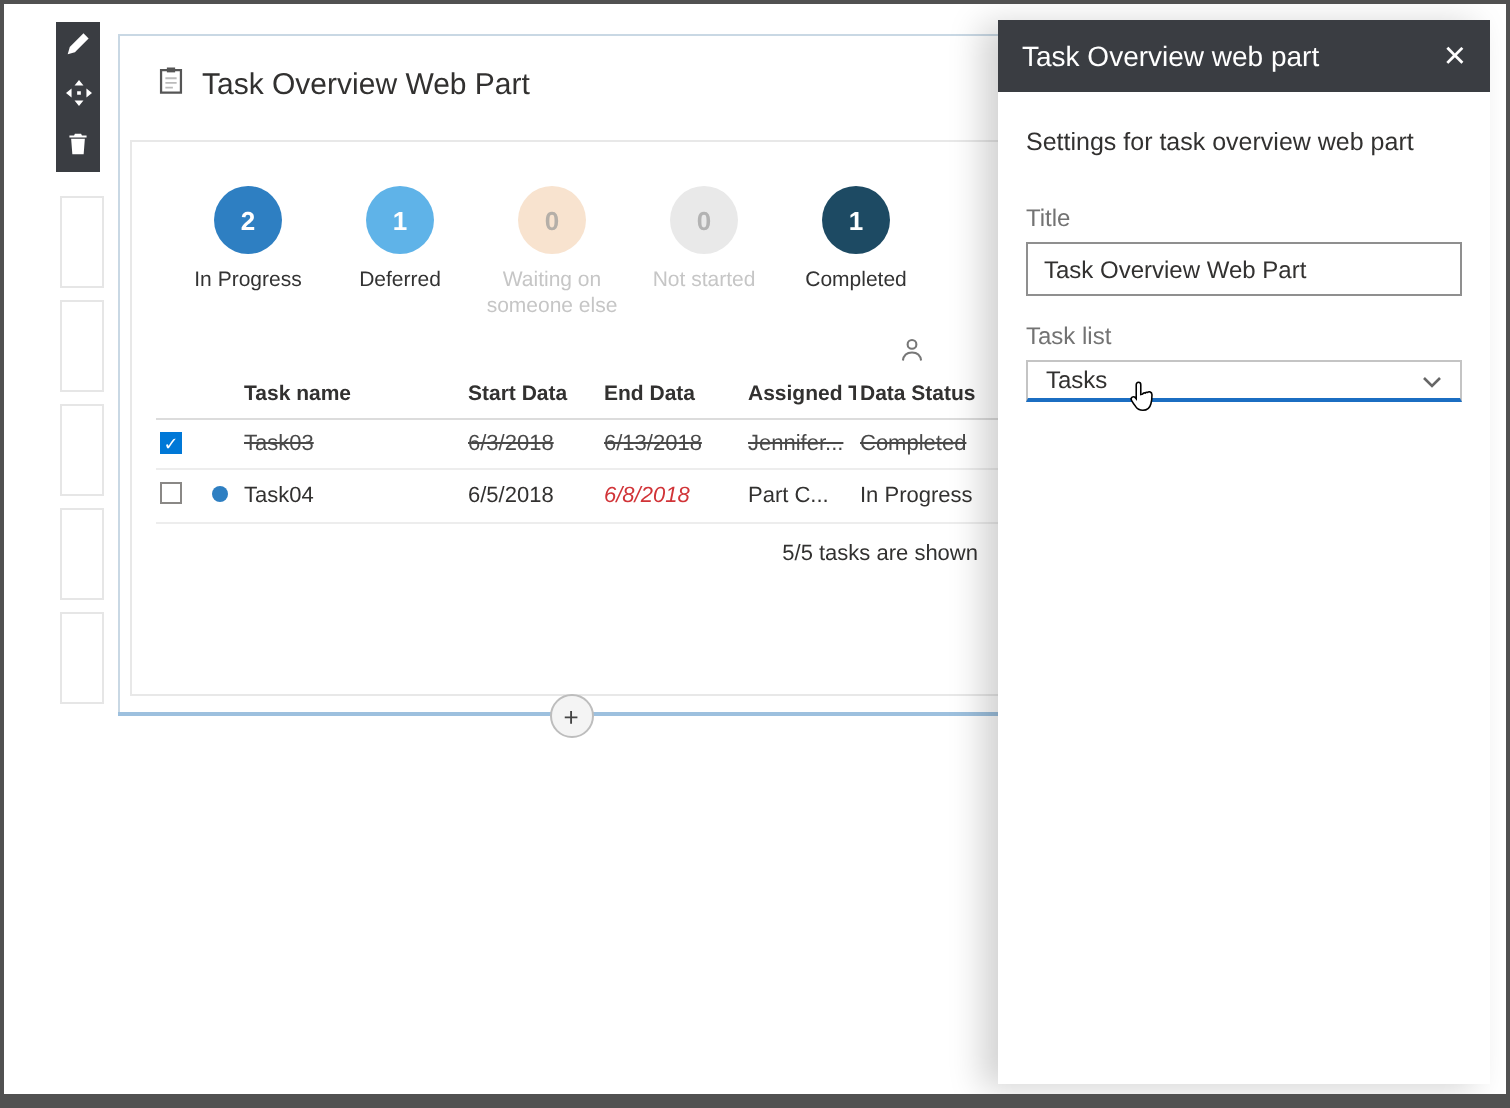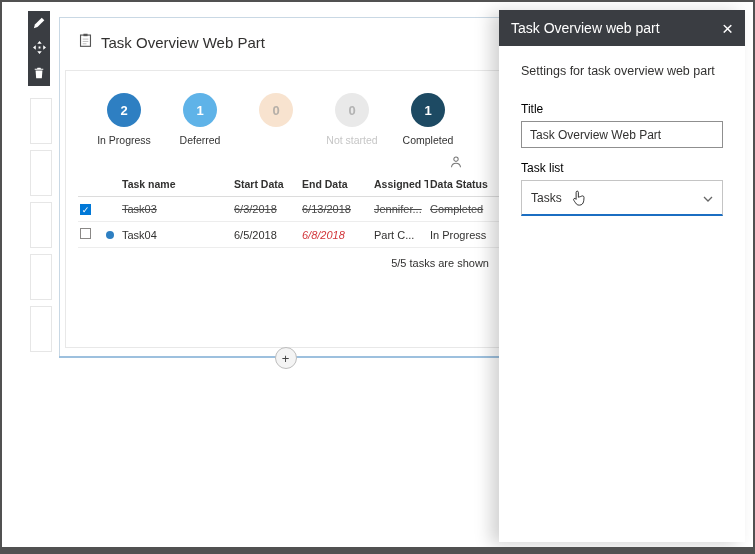--- a/index.html
+++ b/index.html
@@ -42,26 +42,26 @@
 
   .table-footer { text-align: right; padding: 9px 16px 0 0; font-size: 11px; color: #323130; }
 
   .bottom-line { position: absolute; left: -1px; right: -1px; bottom: -1px; height: 2px; background: #9dc0de; }
   .add-button { position: absolute; left: 50%; bottom: -12px; transform: translateX(-50%); width: 22px; height: 22px; border-radius: 50%; background: #f4f4f4; border: 1px solid #bdbdbd; display: flex; align-items: center; justify-content: center; font-size: 13px; color: #444; cursor: pointer; z-index: 3; }
 
   
   .panel { position: absolute; left: 497px; top: 8px; width: 246px; height: 532px; background: #fff; box-shadow: -8px 2px 16px rgba(0,0,0,.18); z-index: 5; }
   .panel-header { height: 36px; background: #3a3d42; color: #fff; display: flex; align-items: center; justify-content: space-between; padding: 0 12px; font-size: 14px; }
   .panel-close { font-size: 19px; line-height: 1; cursor: pointer; color: #fff; }
-  .panel-body { padding: 0 22px; }
+  .panel-body { padding: 0 14px; }
   .panel-subtitle { font-size: 12.5px; color: #323130; margin: 18px 0 24px; }
   .field { margin-bottom: 13px; }
-  .field-label { display: block; font-size: 12px; color: #000000; margin-bottom: 5px; }
+  .field-label { display: block; font-size: 12px; color: #737373; margin-bottom: 5px; }
   .text-input { width: 100%; height: 27px; border: 1px solid #8f8f8f; padding: 0 8px; font-size: 12px; color: #323130; font-family: inherit; background: #fff; }
-  .dropdown { position: relative; height: 36px; border: 1px solid #c4c4c4; border-bottom: 2px solid #1b6ec2; display: flex; align-items: center; justify-content: space-between; padding: 0 9px; font-size: 12px; color: #323130; cursor: pointer; }
+  .dropdown { position: relative; height: 21px; border: 1px solid #c4c4c4; border-bottom: 2px solid #1b6ec2; display: flex; align-items: center; justify-content: space-between; padding: 0 9px; font-size: 12px; color: #323130; cursor: pointer; }
   .cursor-hand { position: absolute; left: 50px; top: 9px; z-index: 2; pointer-events: none; }
 </style>
 </head>
 <body>
 
 <div class="screen">
 
   <div class="ghost g1"></div>
   <div class="ghost g2"></div>
   <div class="ghost g3"></div>
@@ -109,20 +109,21 @@
           <div class="circle-item">
             <div class="circle" style="background: rgb(46, 127, 194); color: rgb(255, 255, 255);">2</div>
             <div class="circle-label" style="color: rgb(51, 51, 51);">In Progress</div>
           </div>
           <div class="circle-item">
             <div class="circle" style="background: rgb(95, 179, 232); color: rgb(255, 255, 255);">1</div>
             <div class="circle-label" style="color: rgb(51, 51, 51);">Deferred</div>
           </div>
           <div class="circle-item">
             <div class="circle" style="background: rgb(248, 227, 207); color: rgb(181, 175, 168);">0</div>
+            <div class="circle-label" style="color: rgb(198, 198, 198);">Waiting on someone else</div>
           </div>
           <div class="circle-item">
             <div class="circle" style="background: rgb(233, 233, 233); color: rgb(179, 179, 179);">0</div>
             <div class="circle-label" style="color: rgb(198, 198, 198);">Not started</div>
           </div>
           <div class="circle-item">
             <div class="circle" style="background: rgb(29, 74, 99); color: rgb(255, 255, 255);">1</div>
             <div class="circle-label" style="color: rgb(51, 51, 51);">Completed</div>
           </div>
         </div>

